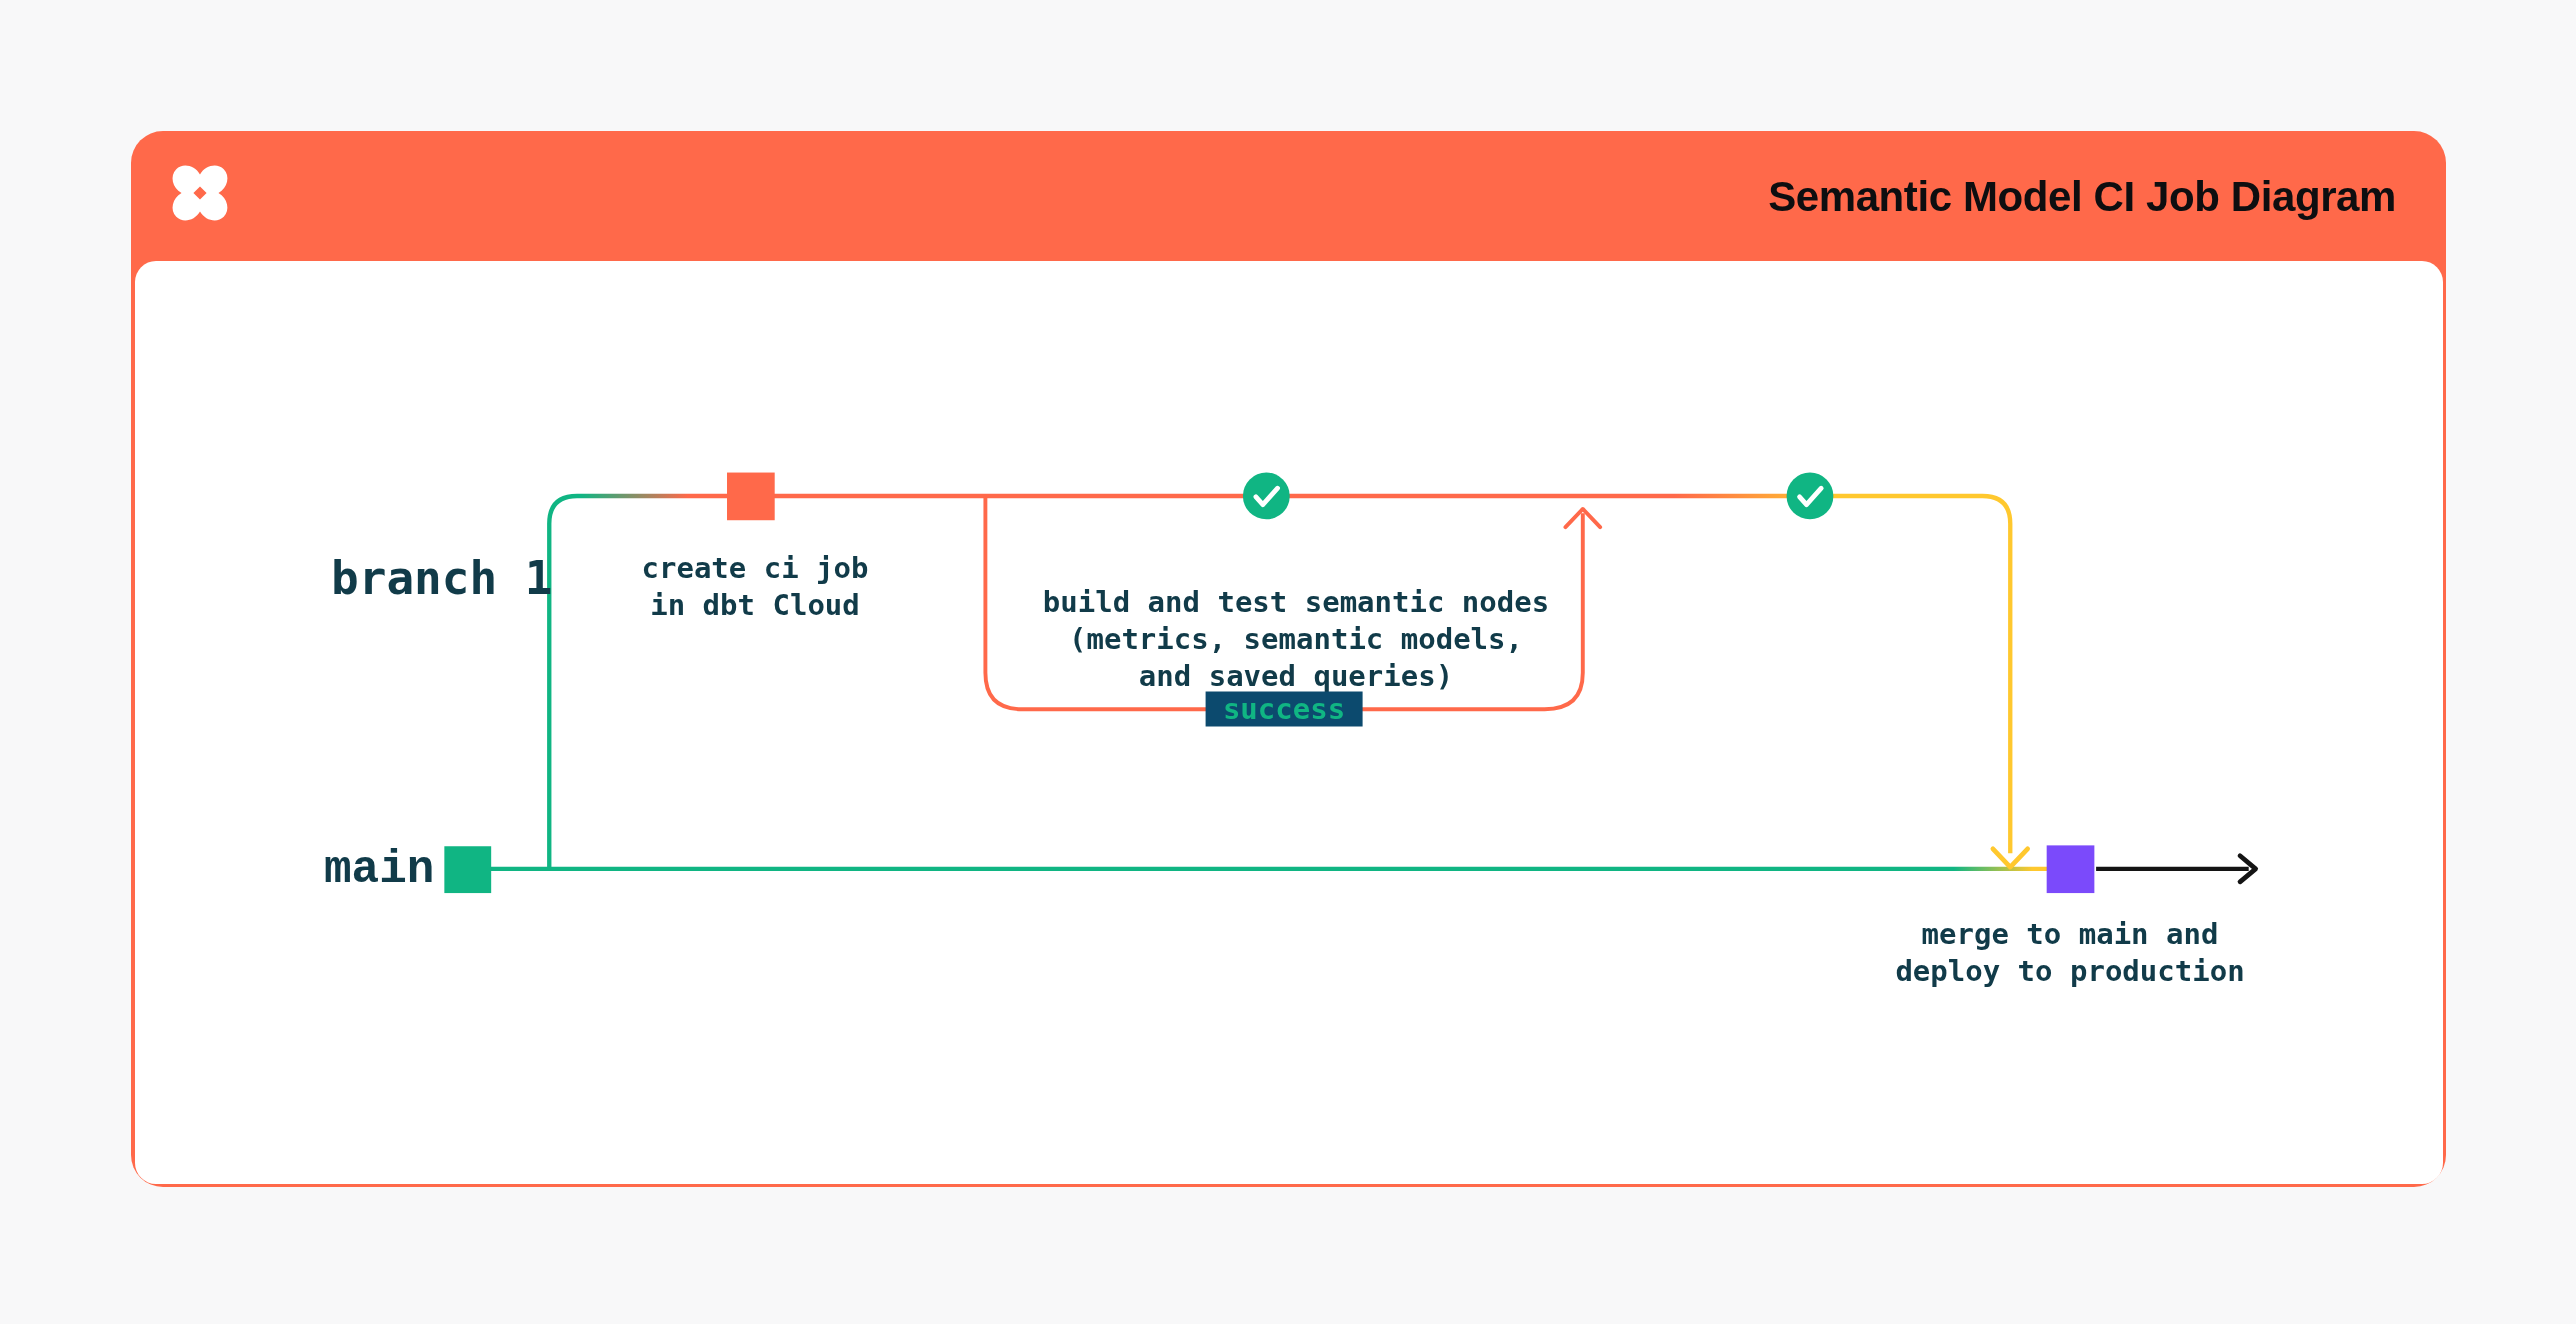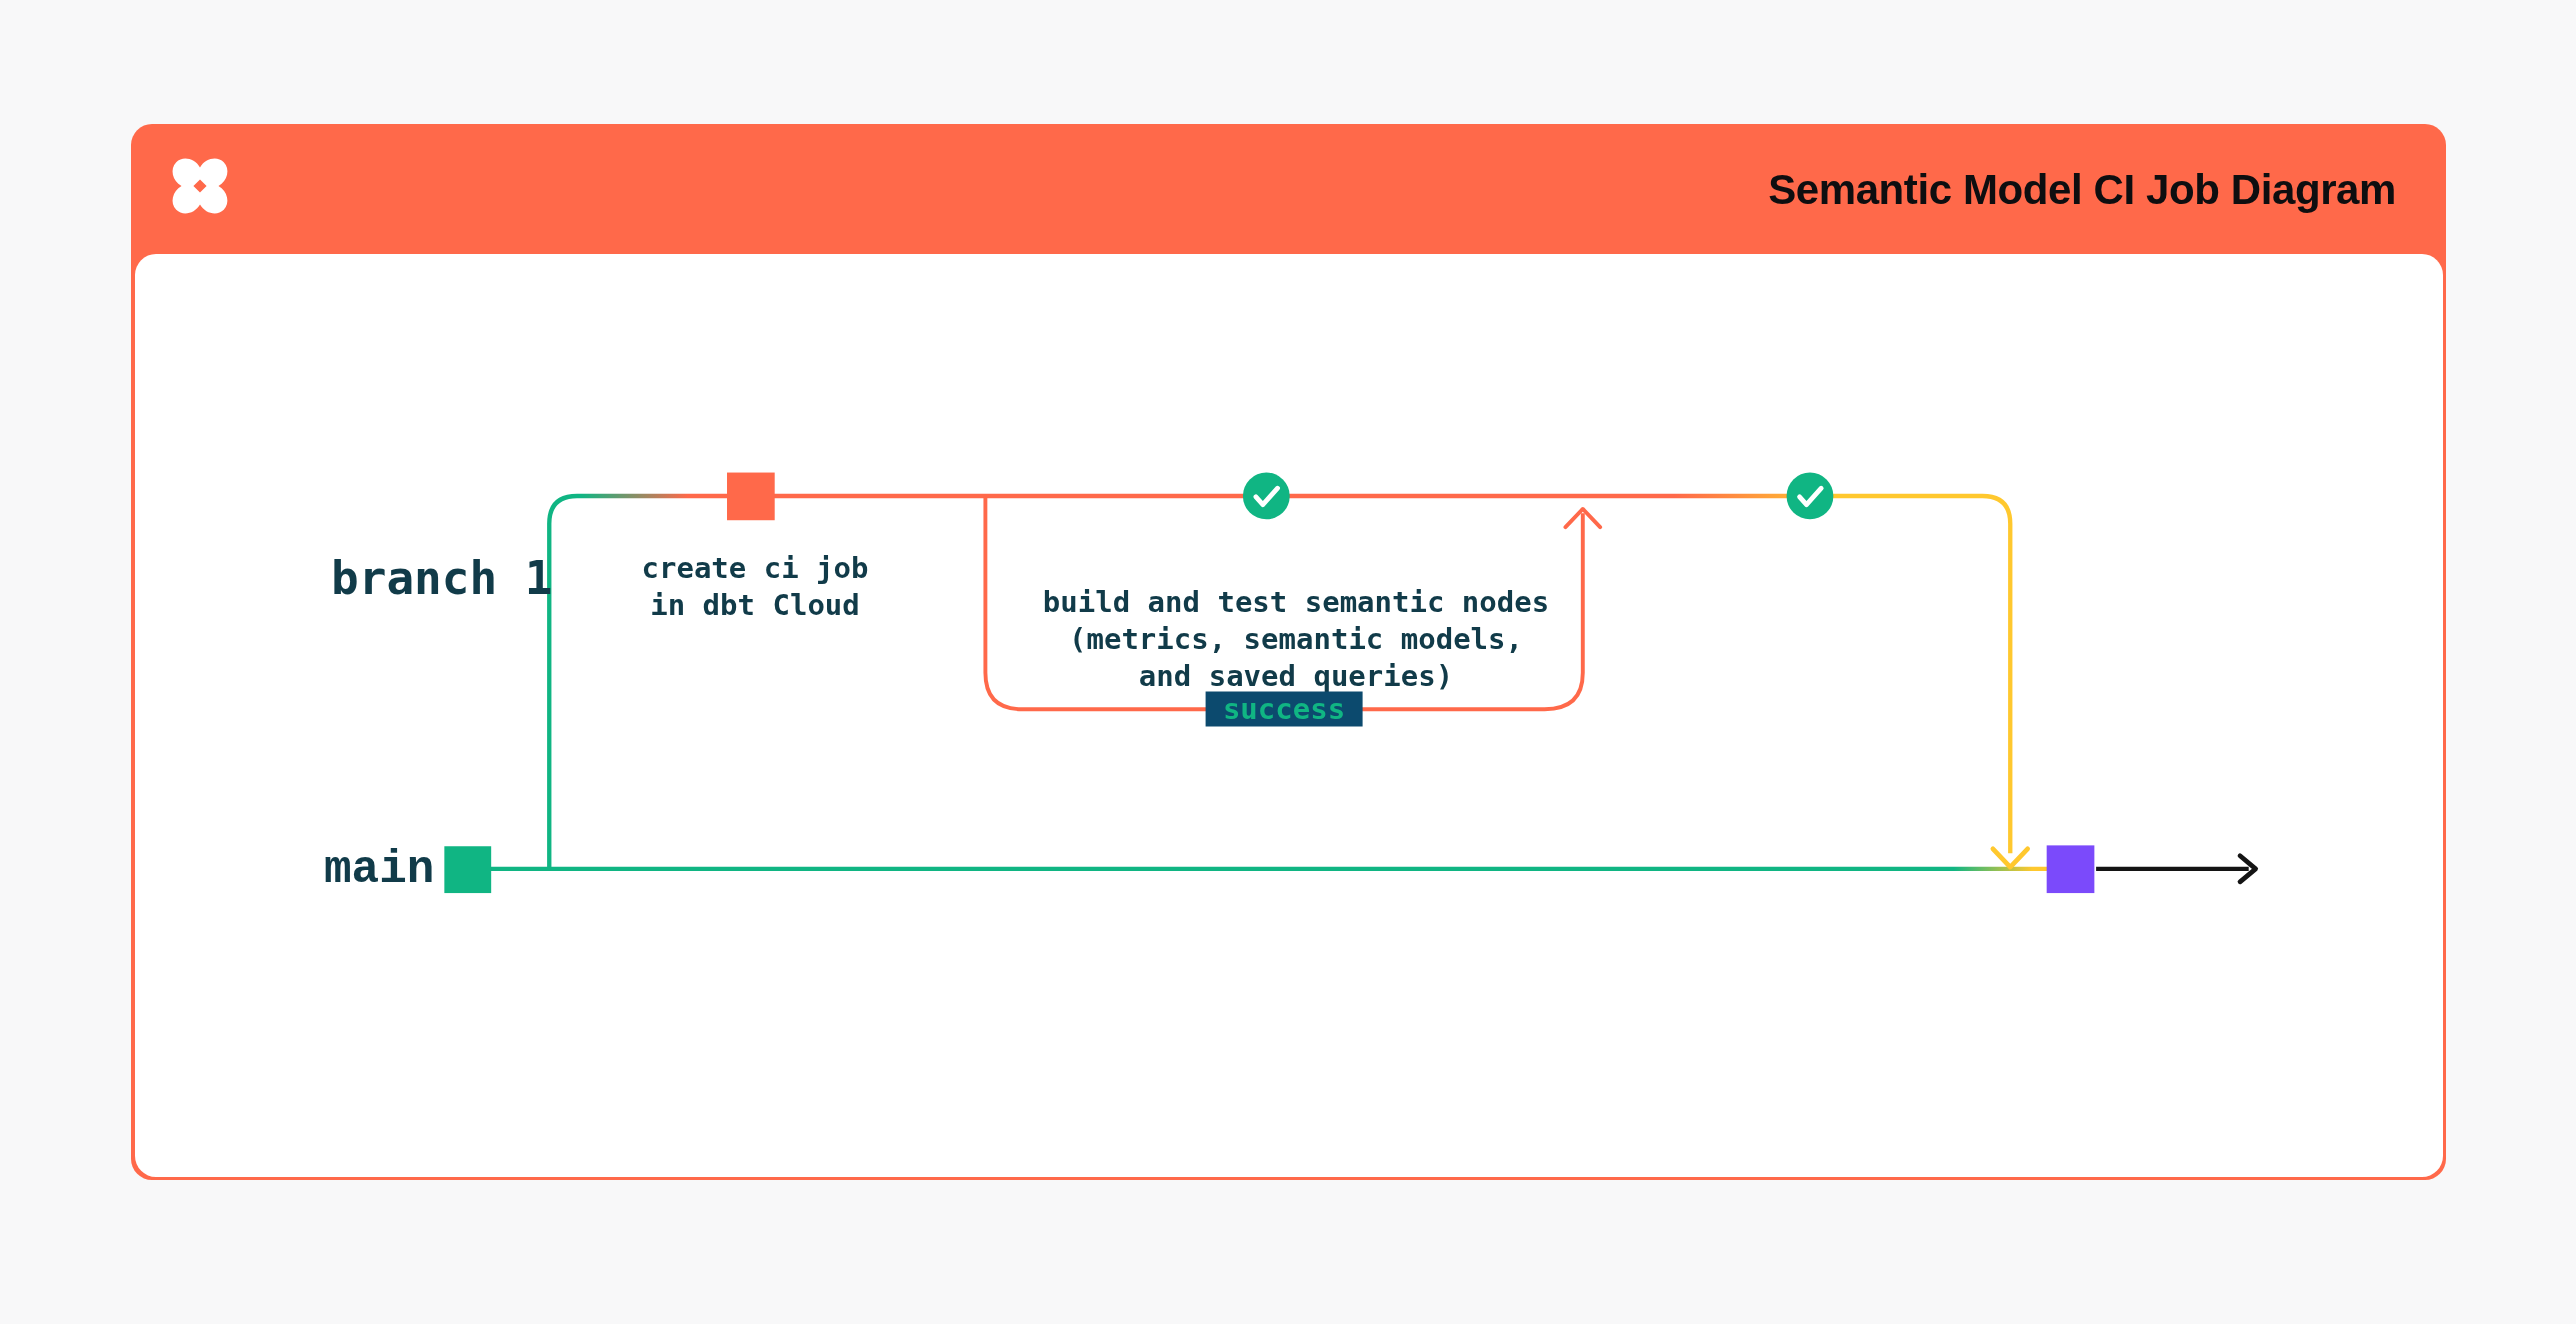--- a/index.html
+++ b/index.html
@@ -12,24 +12,24 @@
   .stage {
     position: relative;
     width: 2576px;
     height: 1324px;
     background: #F8F8F9;
   }
 
   
   .card {
     position: absolute;
-    left: 131px; top: 124px;
+    left: 131px; top: 131px;
     width: 2315px; height: 1056px;
     background: #FF694A;
-    border-radius: 21px;
+    border-radius: 32px;
   }
   .card-header {
     position: absolute;
     left: 0; top: 0;
     width: 100%; height: 130px;
   }
   .dbt-logo {
     position: absolute;
     left: 36px; top: 29px;
     width: 66px; height: 66px;
@@ -165,17 +165,19 @@
   </svg>
 
   <div class="lbl lbl-branch-name lbl-branch-1">branch 1</div>
   <div class="lbl lbl-branch-name lbl-main">main</div>
 
   <div class="lbl lbl-node lbl-create">create ci job
 in dbt Cloud</div>
   <div class="lbl lbl-node lbl-build">build and test semantic nodes
 (metrics, semantic models,
 and saved queries)</div>
+  <div class="lbl lbl-node lbl-merge">merge to main and
+deploy to production</div>
 
   <div class="lbl lbl-success">success</div>
 
 </div>
 
 
 </body></html>

